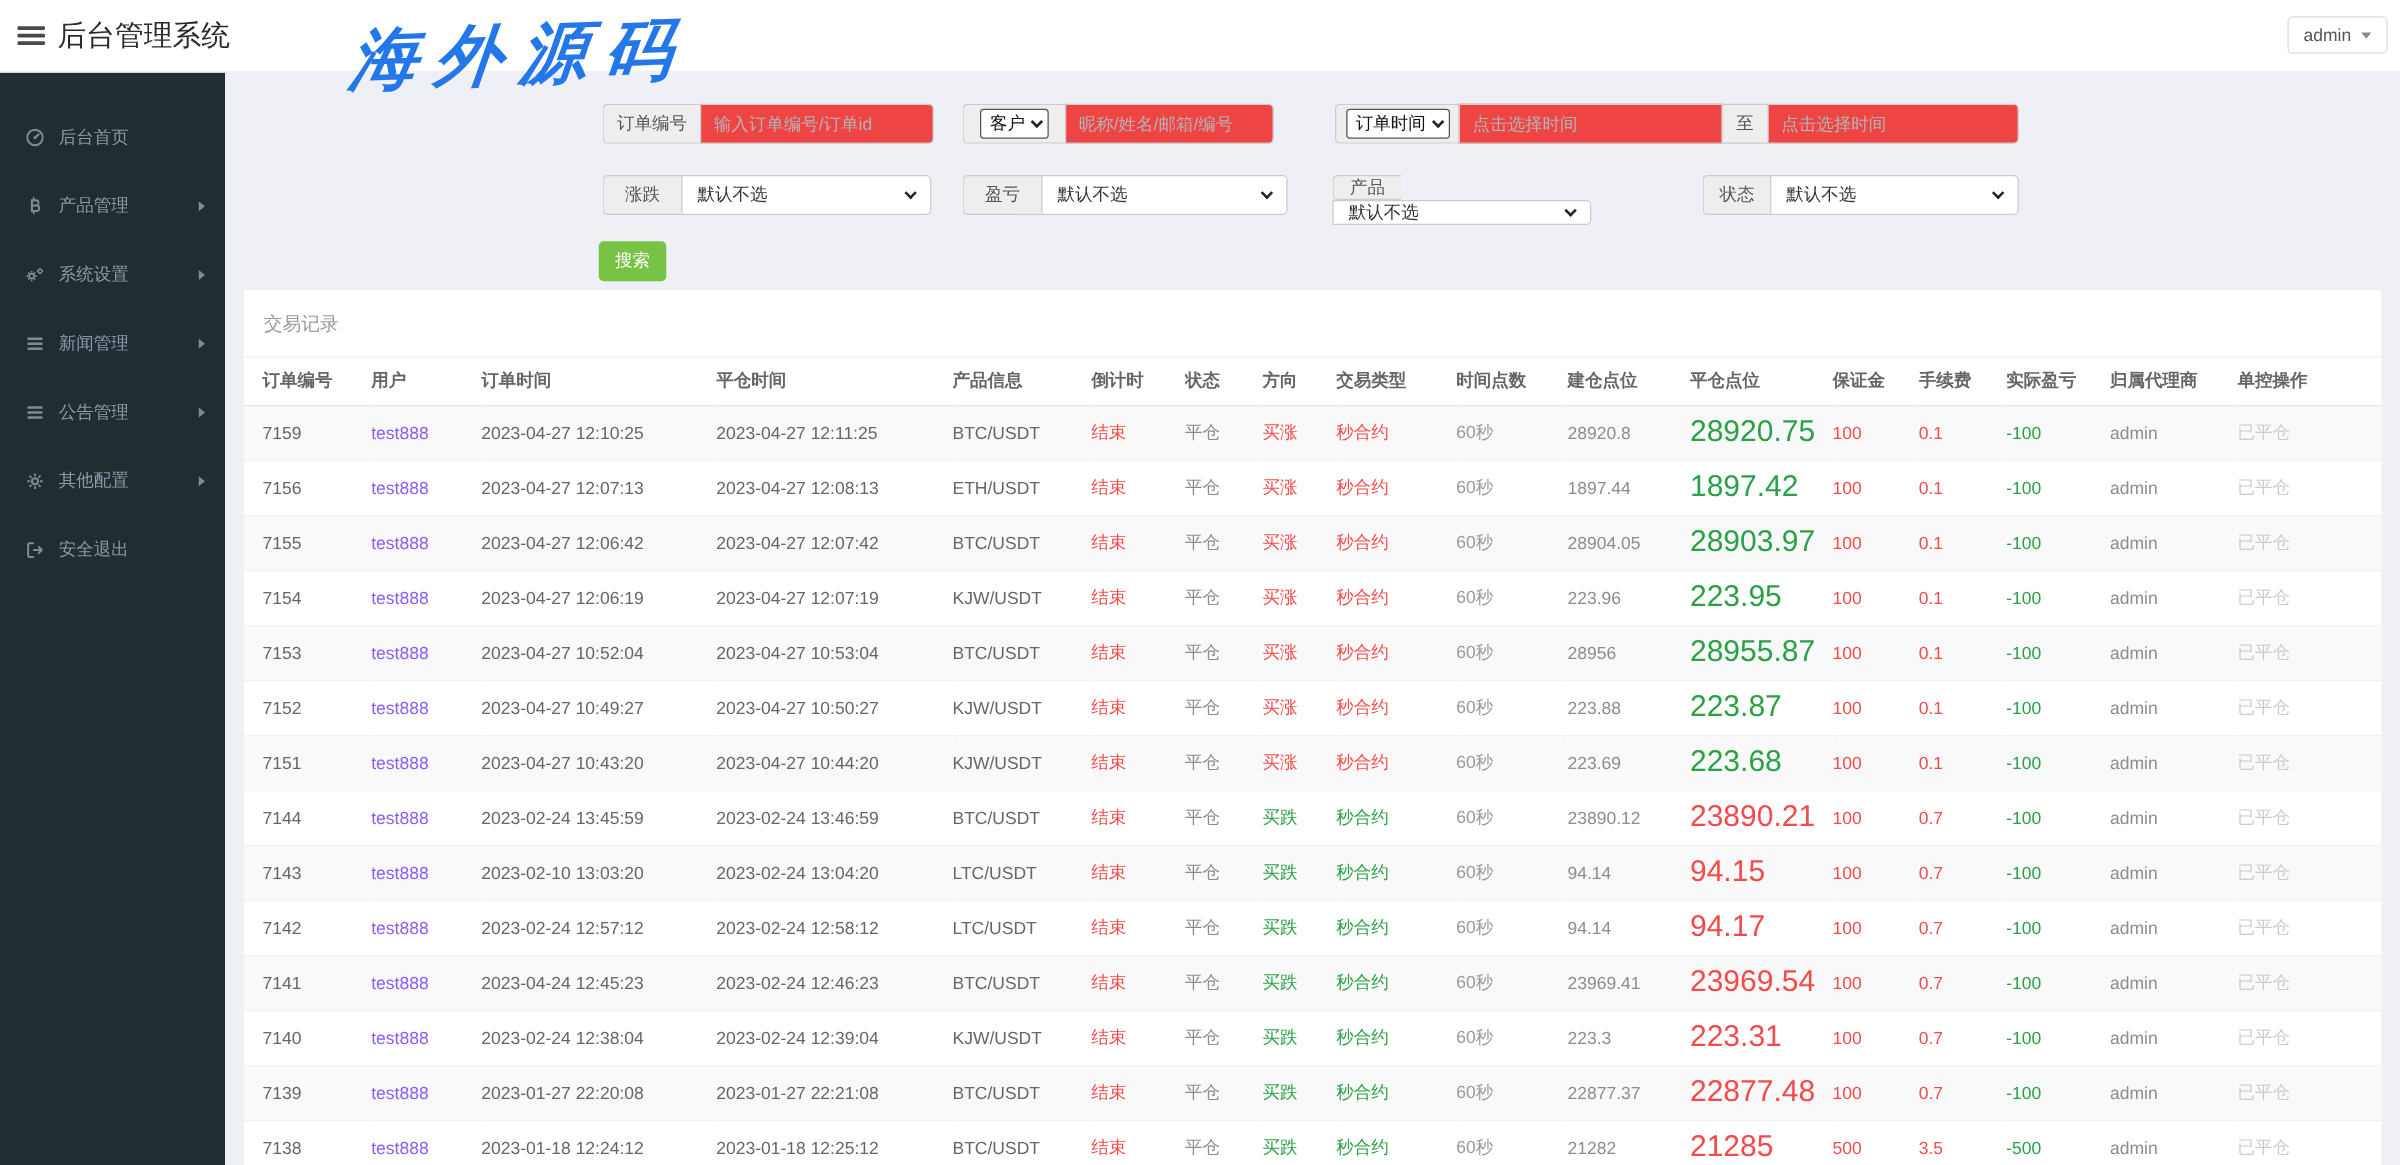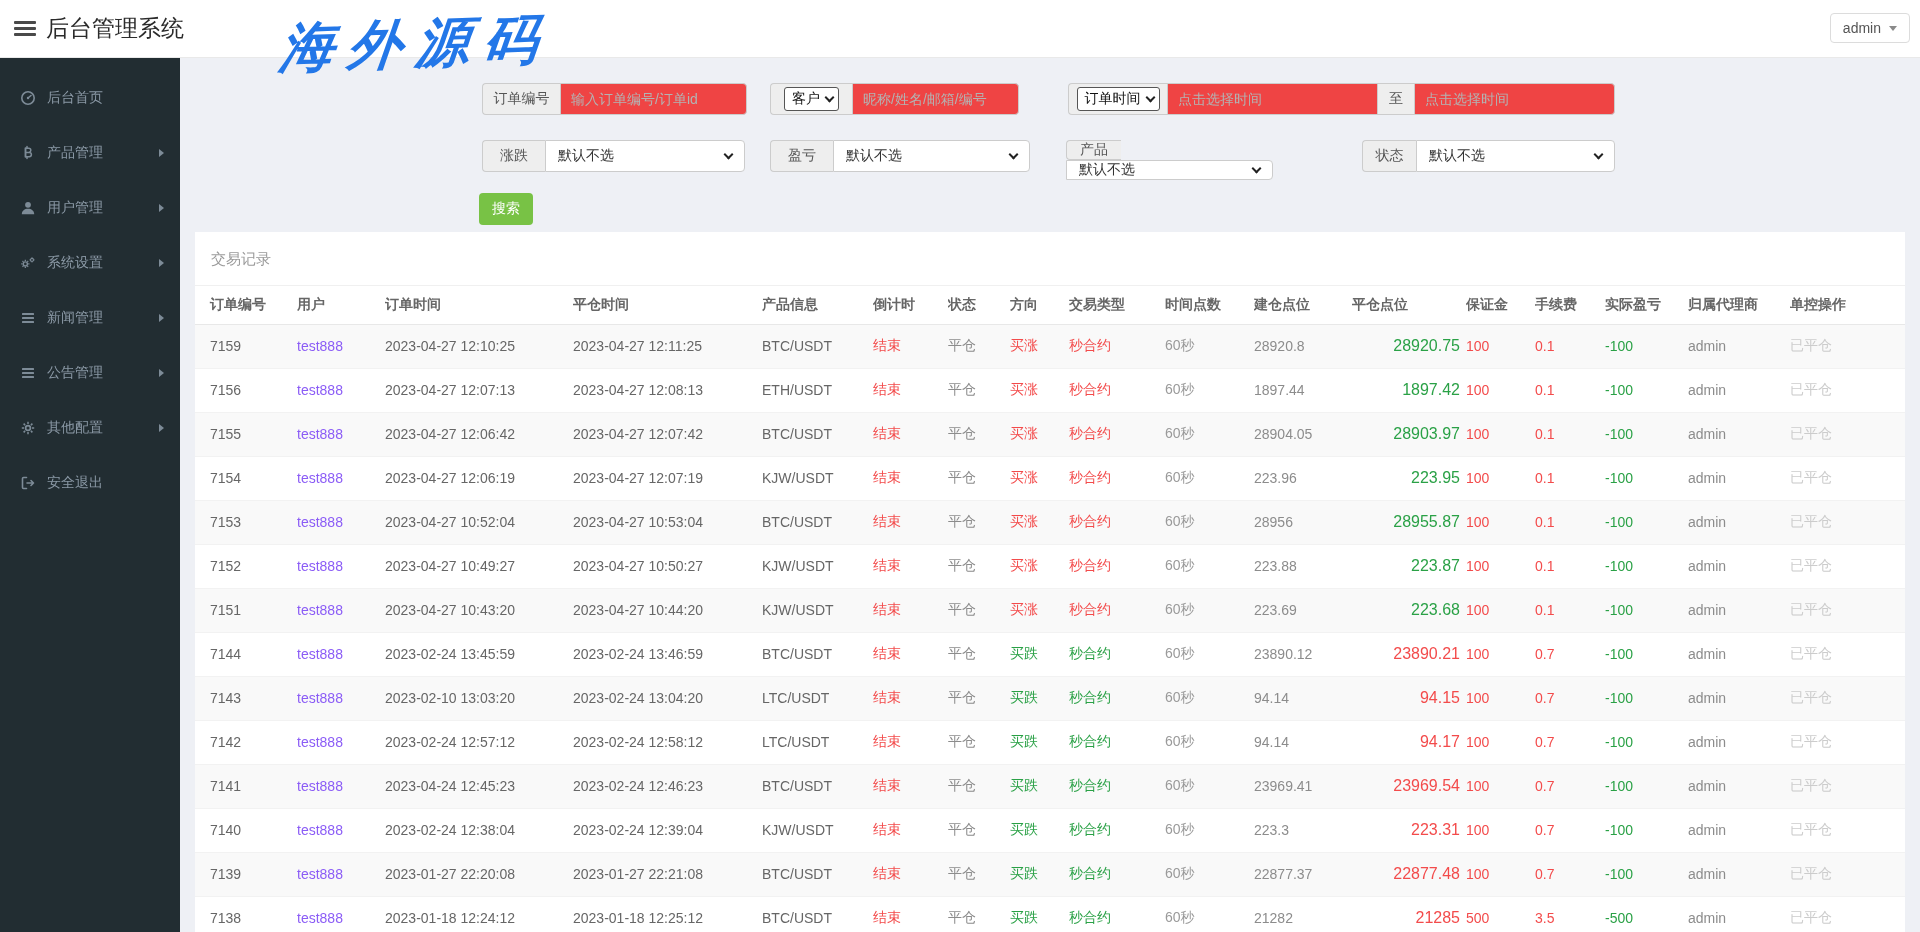--- a/index.html
+++ b/index.html
@@ -19,21 +19,21 @@
                 border-top:5px solid #8a8a8a; }
 
   
   .watermark { position:absolute; left:280px; top:8px; z-index:9; font-size:54px; font-weight:bold;
                font-style:italic; color:#2377e8; letter-spacing:14px; white-space:nowrap;
                transform:rotate(-2deg) skewX(-8deg); pointer-events:none;
                font-family:"DejaVu Serif","Liberation Serif",serif; }
 
   
   .sidebar { position:absolute; left:0; top:58px; bottom:0; width:180px; background:#222d32;
-             z-index:4; padding-top:12px; }
+             z-index:4; padding-top:24px; }
   .side-item { height:55px; display:flex; align-items:center; position:relative; cursor:pointer; }
   .side-item .icon { width:18px; height:16px; margin-left:20px; margin-right:9px; color:#7d8b97; display:flex; }
   .side-item .icon svg { width:16px; height:16px; }
   .side-item .lbl { color:#8b99a6; font-size:14px; }
   .arrow-r { position:absolute; right:16px; width:0; height:0; border-top:4px solid transparent;
              border-bottom:4px solid transparent; border-left:5px solid #7d8b97; }
   .menu-group { background:#2e3d46; padding-bottom:4px; }
   .menu-group .side-item .lbl { color:#fff; }
   .menu-group .side-item .icon { color:#e84c3d; }
   .menu-group .side-item .arrow-r { border-left-color:#e8eef2; }
@@ -71,21 +71,21 @@
   tbody td { height:44px; font-size:14px; color:#666; padding:0 6px 0 0; border-bottom:1px solid #f2f2f2;
              white-space:nowrap; overflow:hidden; }
   th:first-child, td:first-child { padding-left:15px; }
   tbody tr:nth-child(odd) { background:#f9f9f9; }
   .c-link   { color:#8b5cf6; cursor:pointer; }
   .c-red    { color:#f34b4b; }
   .c-green  { color:#2aa146; }
   .c-status { color:#8c8c8c; }
   .c-muted  { color:#9a9a9a; }
   .c-dim    { color:#8c8c8c; }
-  .c-big    { font-size:16px;text-align:right; }
+  .c-big    { font-size:24px; }
   .c-action { color:#cccccc; }
 </style>
 </head>
 <body>
 
 <header class="topbar">
   <div class="hamburger">
       <i></i>
       <i></i>
       <i></i>
@@ -111,30 +111,20 @@
       <span class="lbl">后台首页</span>
     </div>
     <div class="side-item">
       <span class="icon">
         <svg viewBox="0 0 16 16" fill="none" stroke="currentColor" stroke-width="1.5">
           <path d="M5.5 3.2h3.2a2.1 2.1 0 0 1 0 4.2H5.5zM5.5 7.4h3.7a2.2 2.2 0 0 1 0 4.4H5.5z"></path>
           <path d="M5.5 3.2v8.6M7 1.4v1.8M7 11.8v1.8" stroke-linecap="round"></path>
         </svg>
       </span>
       <span class="lbl">产品管理</span>
-      <span class="arrow-r"></span>
-    </div>
-    <div class="side-item">
-      <span class="icon">
-        <svg viewBox="0 0 16 16" fill="currentColor">
-          <circle cx="8" cy="4.8" r="2.9"></circle>
-          <path d="M1.8 14.2c0-3.4 2.8-5.4 6.2-5.4s6.2 2 6.2 5.4z"></path>
-        </svg>
-      </span>
-      <span class="lbl">用户管理</span>
       <span class="arrow-r"></span>
     </div>
     <div class="side-item">
       <span class="icon">
         <svg viewBox="0 0 18 16">
           <circle cx="6" cy="9" r="2.3" fill="none" stroke="currentColor" stroke-width="1.6"></circle>
           <path d="M6 4.4v1.4M6 12.2v1.4M1.4 9h1.4M9.2 9h1.4M2.8 5.8l1 1M8.2 11.2l1 1M9.2 5.8l-1 1M3.8 11.2l-1 1" stroke="currentColor" stroke-width="1.4"></path>
           <circle cx="13.5" cy="4.5" r="1.7" fill="none" stroke="currentColor" stroke-width="1.3"></circle>
           <path d="M13.5 1.6v1M13.5 6.4v1M10.6 4.5h1M15.4 4.5h1" stroke="currentColor" stroke-width="1.1"></path>
         </svg>

